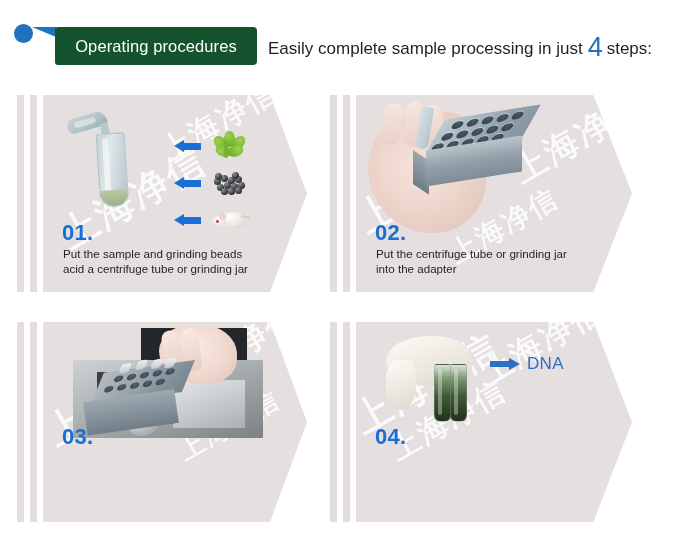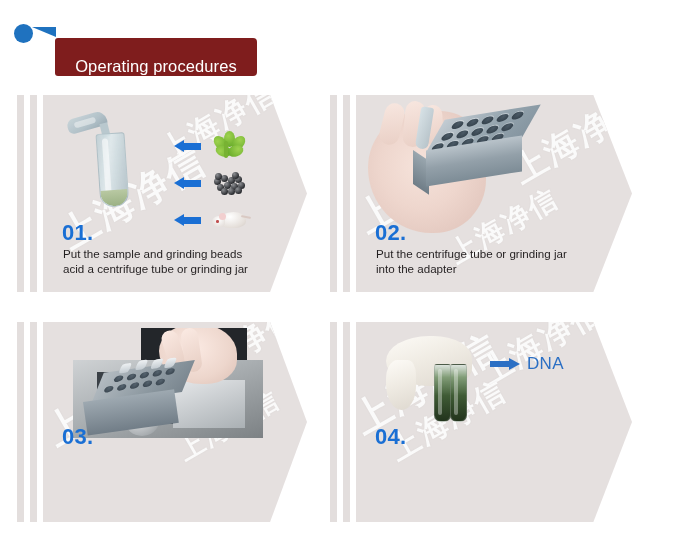--- a/index.html
+++ b/index.html
@@ -15,23 +15,23 @@
   .header { position: absolute; left: 0; top: 0; width: 686px; height: 92px; }
 
   .hdr-dot {
     position: absolute; left: 14px; top: 24px;
     width: 19px; height: 19px; border-radius: 50%;
     background: #1f72bf;
   }
   .badge {
     position: absolute; left: 55px; top: 27px;
     width: 202px; height: 38px;
-    background: #7f1d1d;
+    background: #14532d;
     border-radius: 3px 4px 4px 3px;
-    display: flex; align-items: flex-end; justify-content: center; margin-top: 11px;
+    display: flex; align-items: center; justify-content: center;
   }
   .badge-tail {
     position: absolute; left: 32px; top: 27px;
     width: 0; height: 0;
     border-left: 24px solid transparent;
     border-top: 10px solid #1f72bf;
     border-bottom: 12px solid transparent;
   }
   .badge-label {
     color: #ffffff;
@@ -301,20 +301,25 @@
 </head>
 <body>
 
 <div id="root">
 
   <div class="header">
     <div class="hdr-dot"></div>
     <div class="badge-tail"></div>
     <div class="badge">
       <span class="badge-label">Operating procedures</span>
+    </div>
+    <div class="hdr-tagline">
+      <span class="t1">Easily complete sample processing in just</span>
+      <span class="big-num">4</span>
+      <span class="t2">steps:</span>
     </div>
   </div>
 
   <div class="card" style="left:17px; top:95px; width:290px; height:197px;">
     <div class="bar b1"></div>
     <div class="bar b2"></div>
     <div class="card-body" style="width:264px;
          clip-path: polygon(0 0, 86% 0, 100% 50%, 86% 100%, 0 100%);">
 
       <div class="wm" style="left:10px; top:78px;">上海净信</div>

